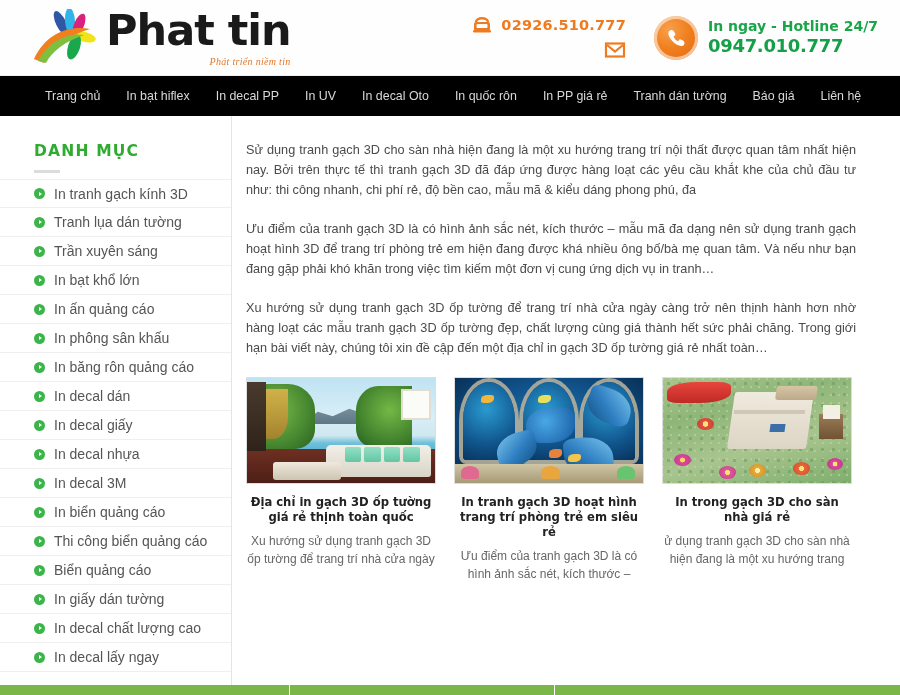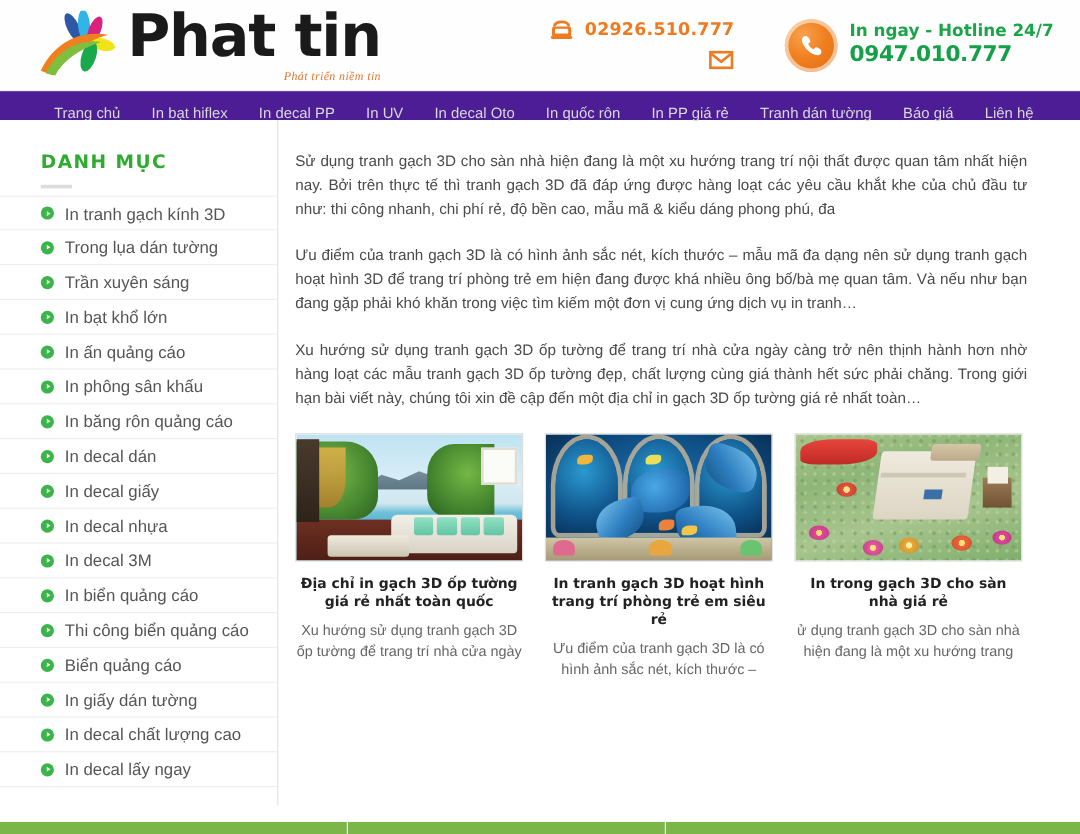--- a/index.html
+++ b/index.html
@@ -21,21 +21,21 @@
     align-items: center;
     padding: 0 22px 0 30px;
     border-bottom: 1px solid #eee;
   }
   .logo-block { display: flex; align-items: center; }
   .logo-mark { width: 74px; height: 58px; position: relative; flex: 0 0 auto; }
   .logo-text-wrap { margin-left: 2px; }
   .logo-word {
     font-family: "DejaVu Sans", sans-serif;
     font-weight: bold;
-    font-size: 49px;
+    font-size: 43px;
     color: #1a1a1a;
     letter-spacing: -1px;
     line-height: 1;
     position: relative;
   }
   .logo-slogan {
     font-family: "Liberation Serif", serif;
     font-style: italic;
     font-size: 10px;
     color: #e2792b;
@@ -44,21 +44,21 @@
     letter-spacing: .3px;
   }
 
   .header-spacer { flex: 1 1 auto; }
 
   .contact-col {
     display: flex;
     flex-direction: column;
     gap: 7px;
     align-items: flex-end;
-    margin-right: 42px;
+    margin-right: 28px;
   }
   .contact-line { display: flex; align-items: center; gap: 8px; }
   .contact-text {
     font-family: "DejaVu Sans", sans-serif;
     font-weight: bold;
     font-size: 14.5px;
     color: #ef7b21;
     letter-spacing: .2px;
   }
   .ic { width: 22px; height: 18px; flex: 0 0 auto; display: block; }
@@ -76,24 +76,24 @@
     font-weight: bold; font-size: 14px; color: #19a548; line-height: 1.1;
   }
   .hotline-number {
     font-family: "DejaVu Sans", sans-serif;
     font-weight: bold; font-size: 18px; color: #14a046; line-height: 1.1;
     letter-spacing: -.3px; margin-top: 2px;
   }
 
   
   .nav {
-    height: 24px;
-    background: #4c1d95;
+    height: 40px;
+    background: #000000;
     display: flex;
-    align-items: flex-start;
+    align-items: center;
     padding-left: 32px;
   }
   .nav-item {
     color: #d8d8d8;
     font-size: 12.4px;
     padding: 0 13px;
     line-height: 36px;
     white-space: nowrap;
     cursor: pointer;
   }
@@ -318,21 +318,21 @@
     <div class="sidebar">
       <div class="cat-title">DANH MỤC</div>
       <div class="cat-rule"></div>
       <ul class="cat-list">
         <li class="cat-item">
           <span class="bullet"></span>
           <span class="cat-label">In tranh gạch kính 3D</span>
         </li>
         <li class="cat-item">
           <span class="bullet"></span>
-          <span class="cat-label">Trong lụa dán tường</span>
+          <span class="cat-label">Tranh lụa dán tường</span>
         </li>
         <li class="cat-item">
           <span class="bullet"></span>
           <span class="cat-label">Trần xuyên sáng</span>
         </li>
         <li class="cat-item">
           <span class="bullet"></span>
           <span class="cat-label">In bạt khổ lớn</span>
         </li>
         <li class="cat-item">
@@ -409,21 +409,21 @@
             <div class="t1-frame"></div>
             <div class="t1-sofa"></div>
             <div class="t1-cush">
                 <i></i>
                 <i></i>
                 <i></i>
                 <i></i>
               </div>
             <div class="t1-table"></div>
           </div>
-          <div class="card-title">Địa chỉ in gạch 3D ốp tường giá rẻ nhất toàn quốc</div>
+          <div class="card-title">Địa chỉ in gạch 3D ốp tường giá rẻ thịnh toàn quốc</div>
           <div class="card-excerpt">Xu hướng sử dụng tranh gạch 3D ốp tường để trang trí nhà cửa ngày</div>
         </div>
 
         <div class="card">
           <div class="thumb">
             <div class="t2-bg"></div>
             <div class="t2-arch t2-a1"></div>
             <div class="t2-arch t2-a2"></div>
             <div class="t2-arch t2-a3"></div>
             <div class="t2-bigfish"></div>

